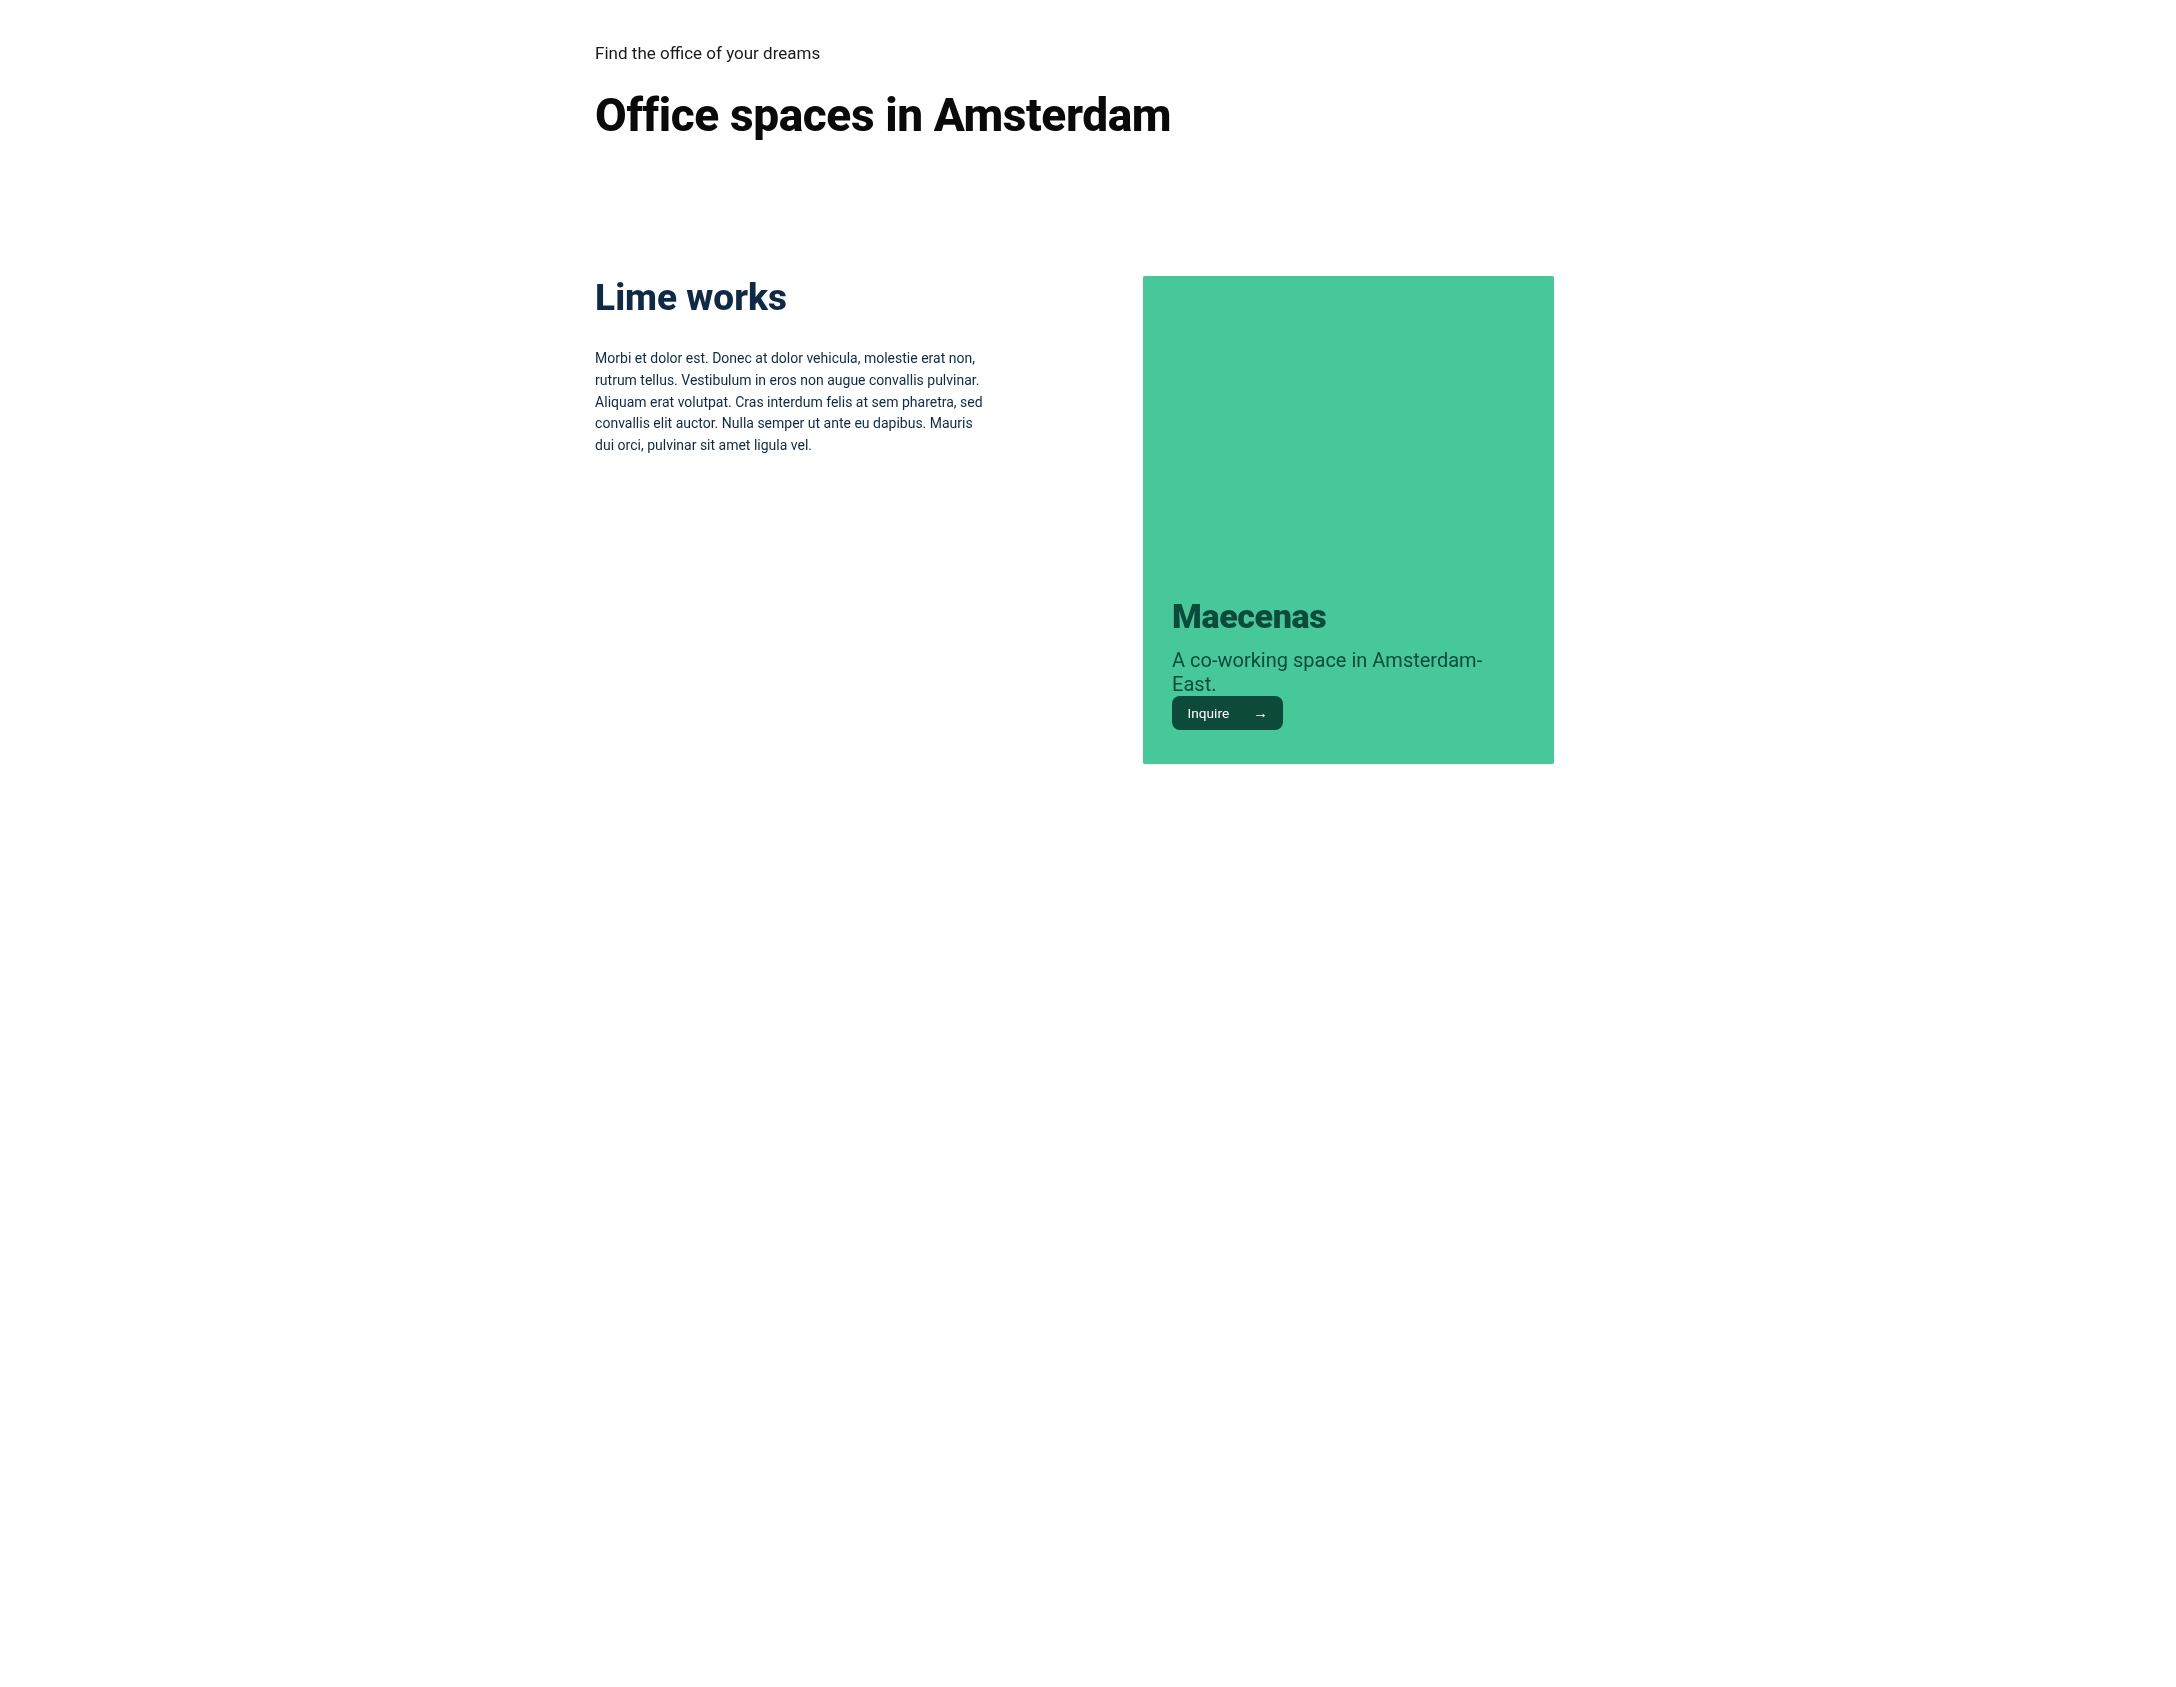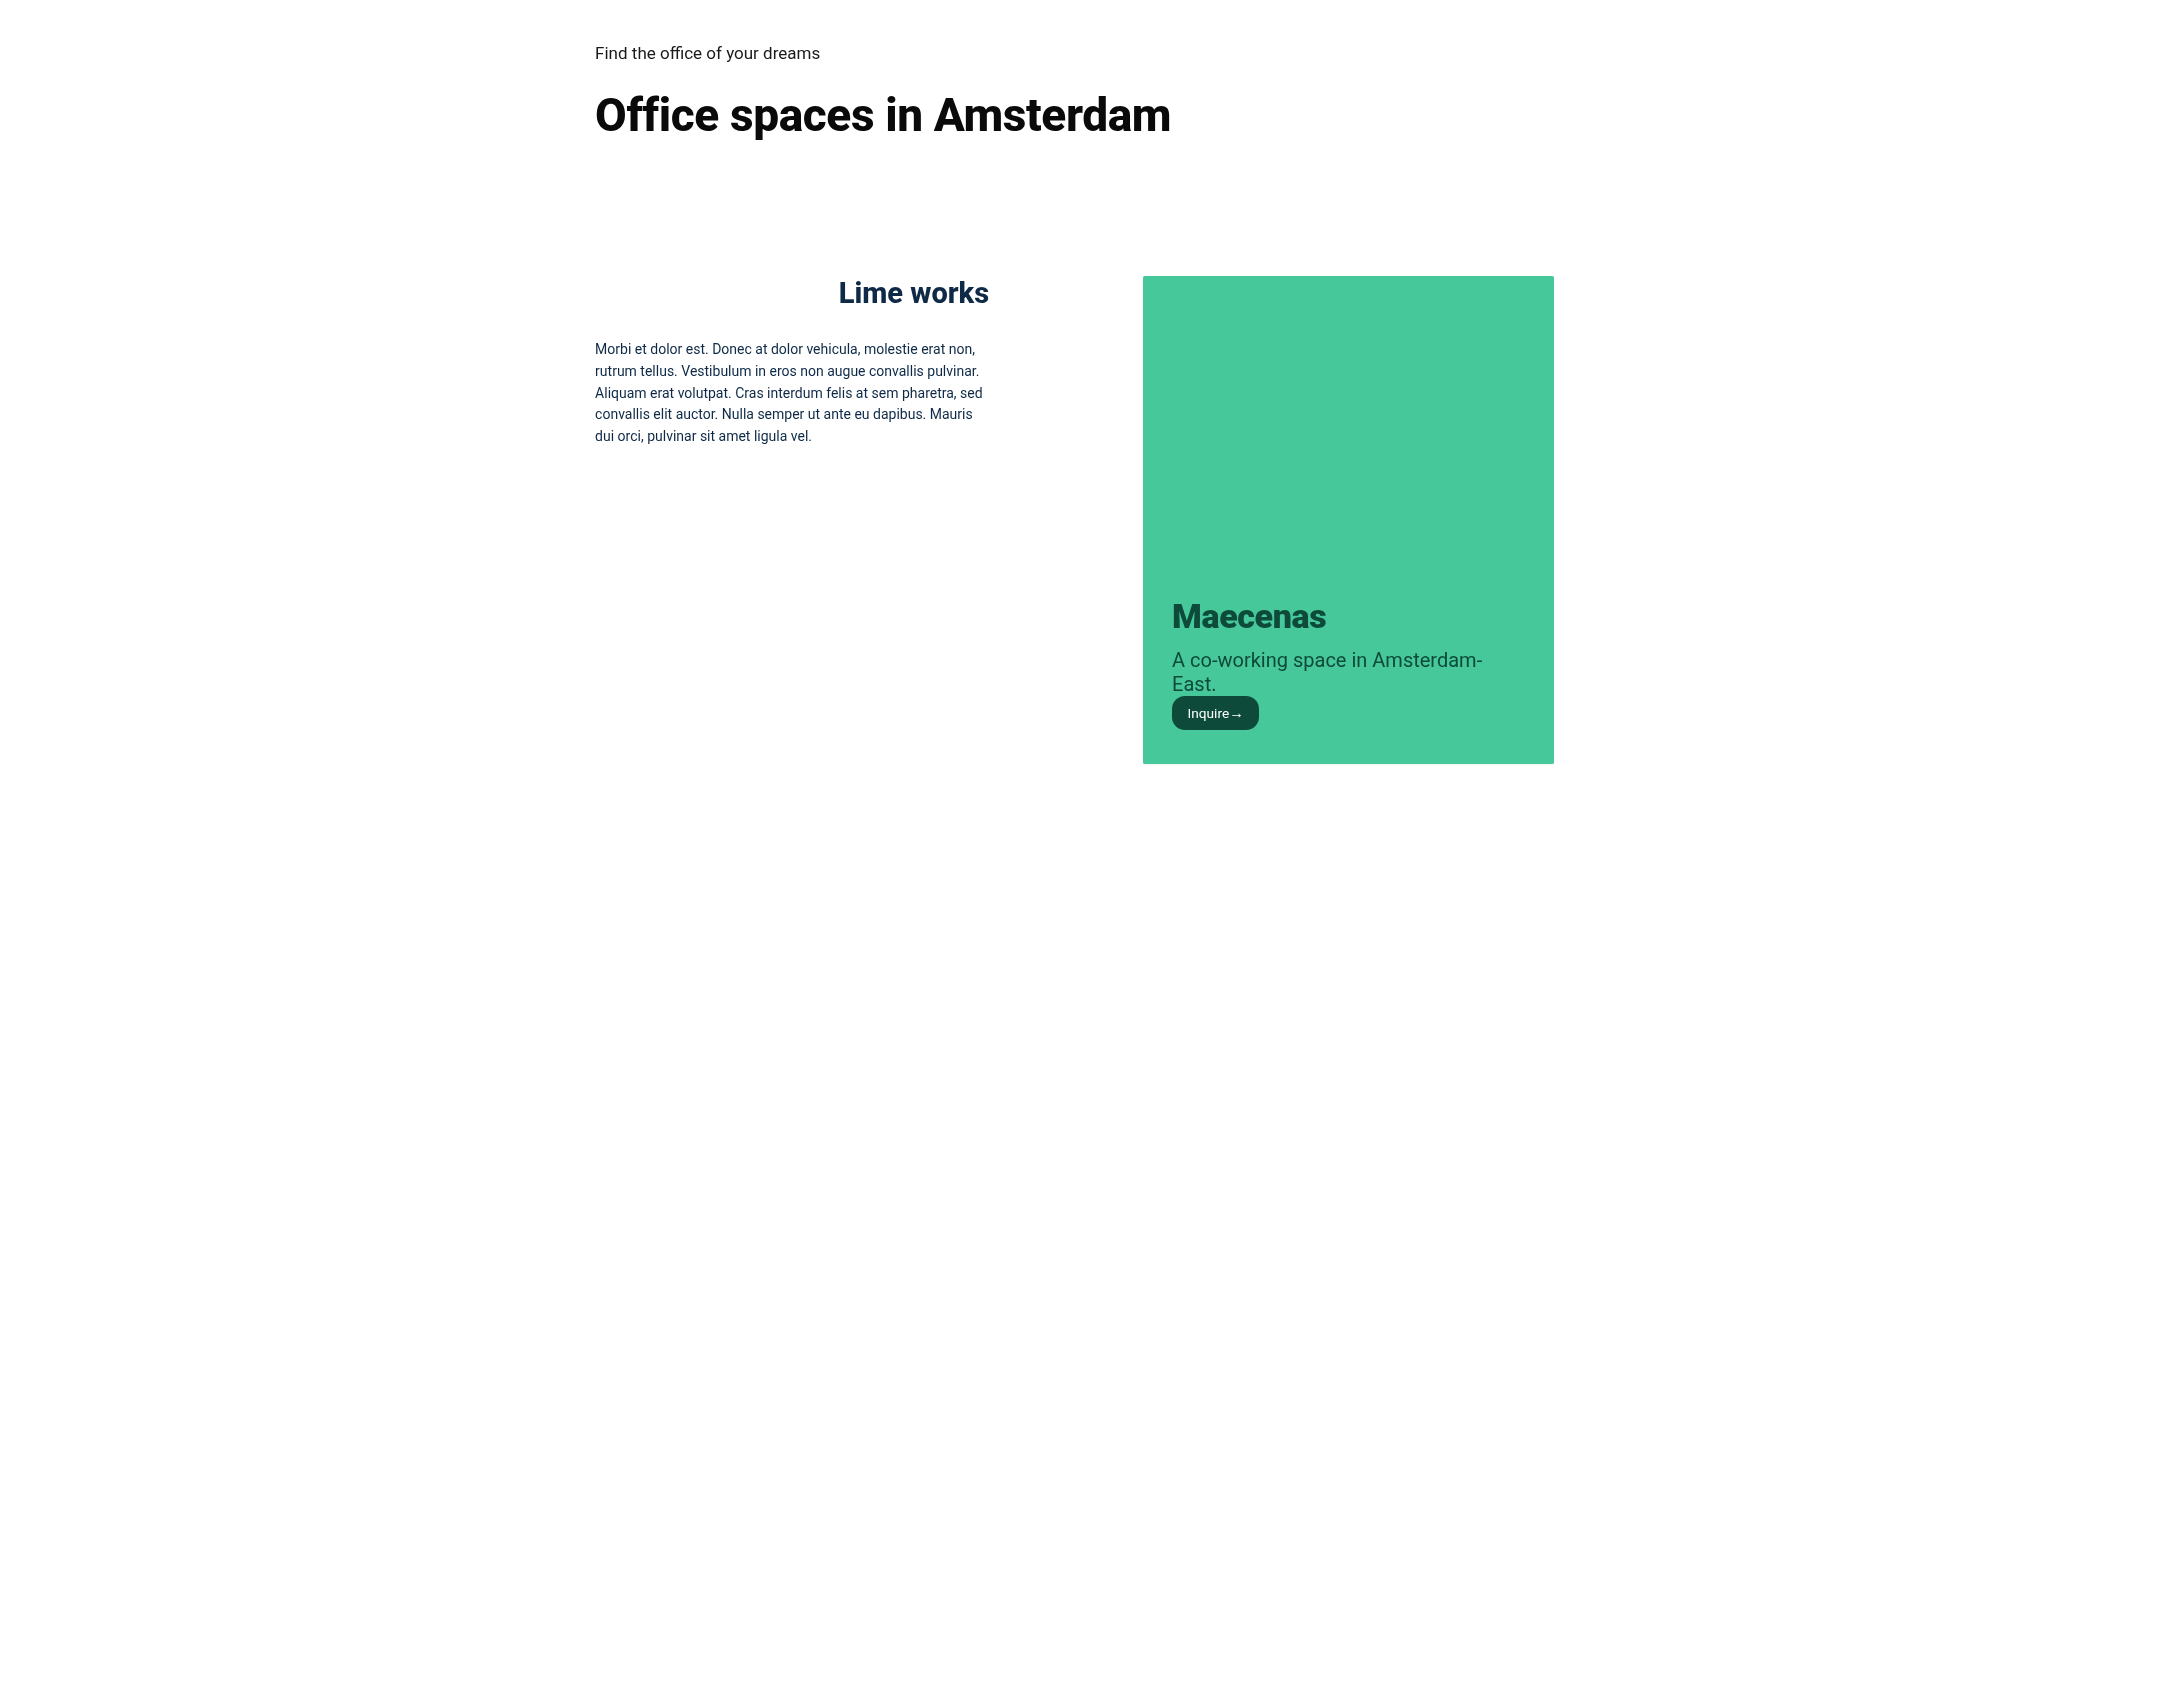--- a/index.html
+++ b/index.html
@@ -34,25 +34,24 @@
     display: flex;
     gap: 154px;
     align-items: flex-start;
     margin-left: 8.6px;
   }
   .text-col {
     flex: 0 0 394px;
     max-width: 394px;
   }
   .listing-heading {
-    font-size: 29px;
+    font-size: 37px;
     font-weight: 800;
     color: #0e2a47;
     margin-bottom: 29px;
-    text-align: right;
   }
   .listing-para {
     font-size: 14px;
     line-height: 1.55;
     color: #0e2a47;
     margin-bottom: 24px;
   }
   .card {
     flex: 0 0 411px;
     background: #46c89a;
@@ -71,25 +70,25 @@
     letter-spacing: -0.4px;
     margin-bottom: 12px;
   }
   .card-sub {
     font-size: 20px;
     color: #0d4a3a;
   }
   .inquire-btn {
     display: inline-flex;
     align-items: center;
-    gap: 0;
+    gap: 24px;
     background: #0d4a3a;
     color: #ffffff;
     border: none;
-    border-radius: 13px;
+    border-radius: 8px;
     padding: 9.4px 15.4px;
     font-size: 13.7px;
     font-weight: 400;
     cursor: pointer;
     align-self: flex-start;
     font-family: inherit;
   }
   .inquire-btn .arrow {
     display: inline-block;
     line-height: 1;

